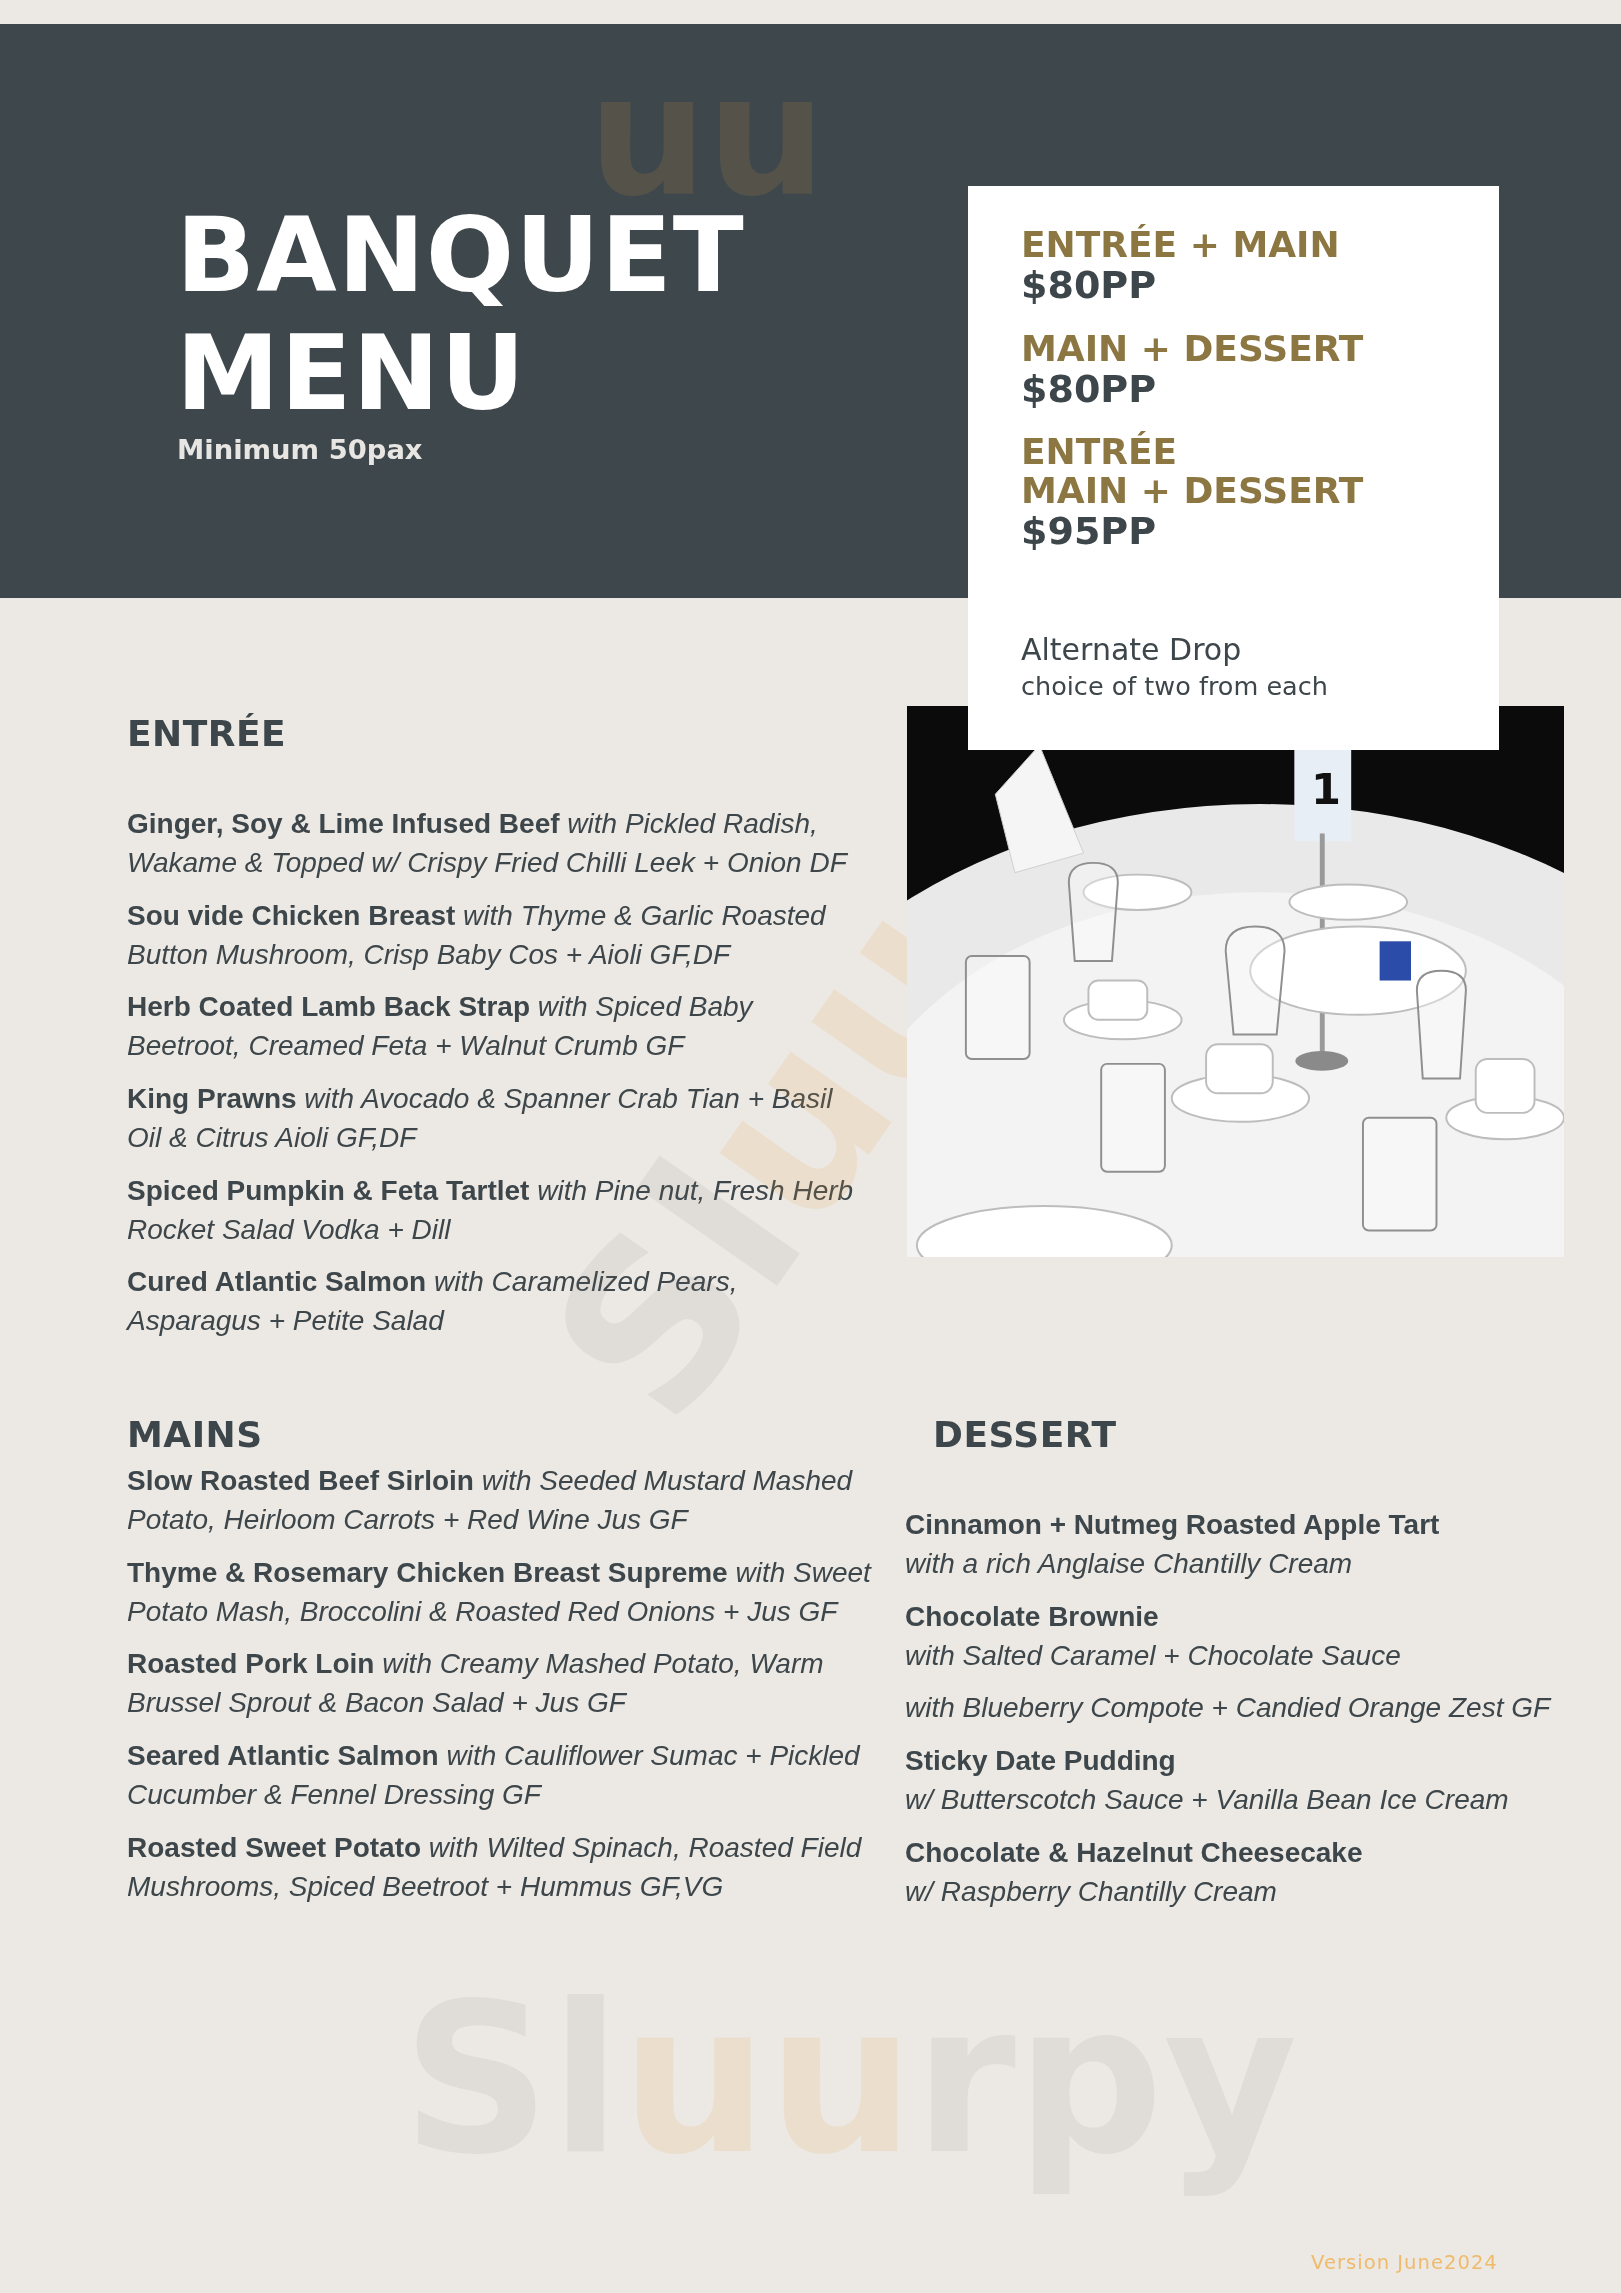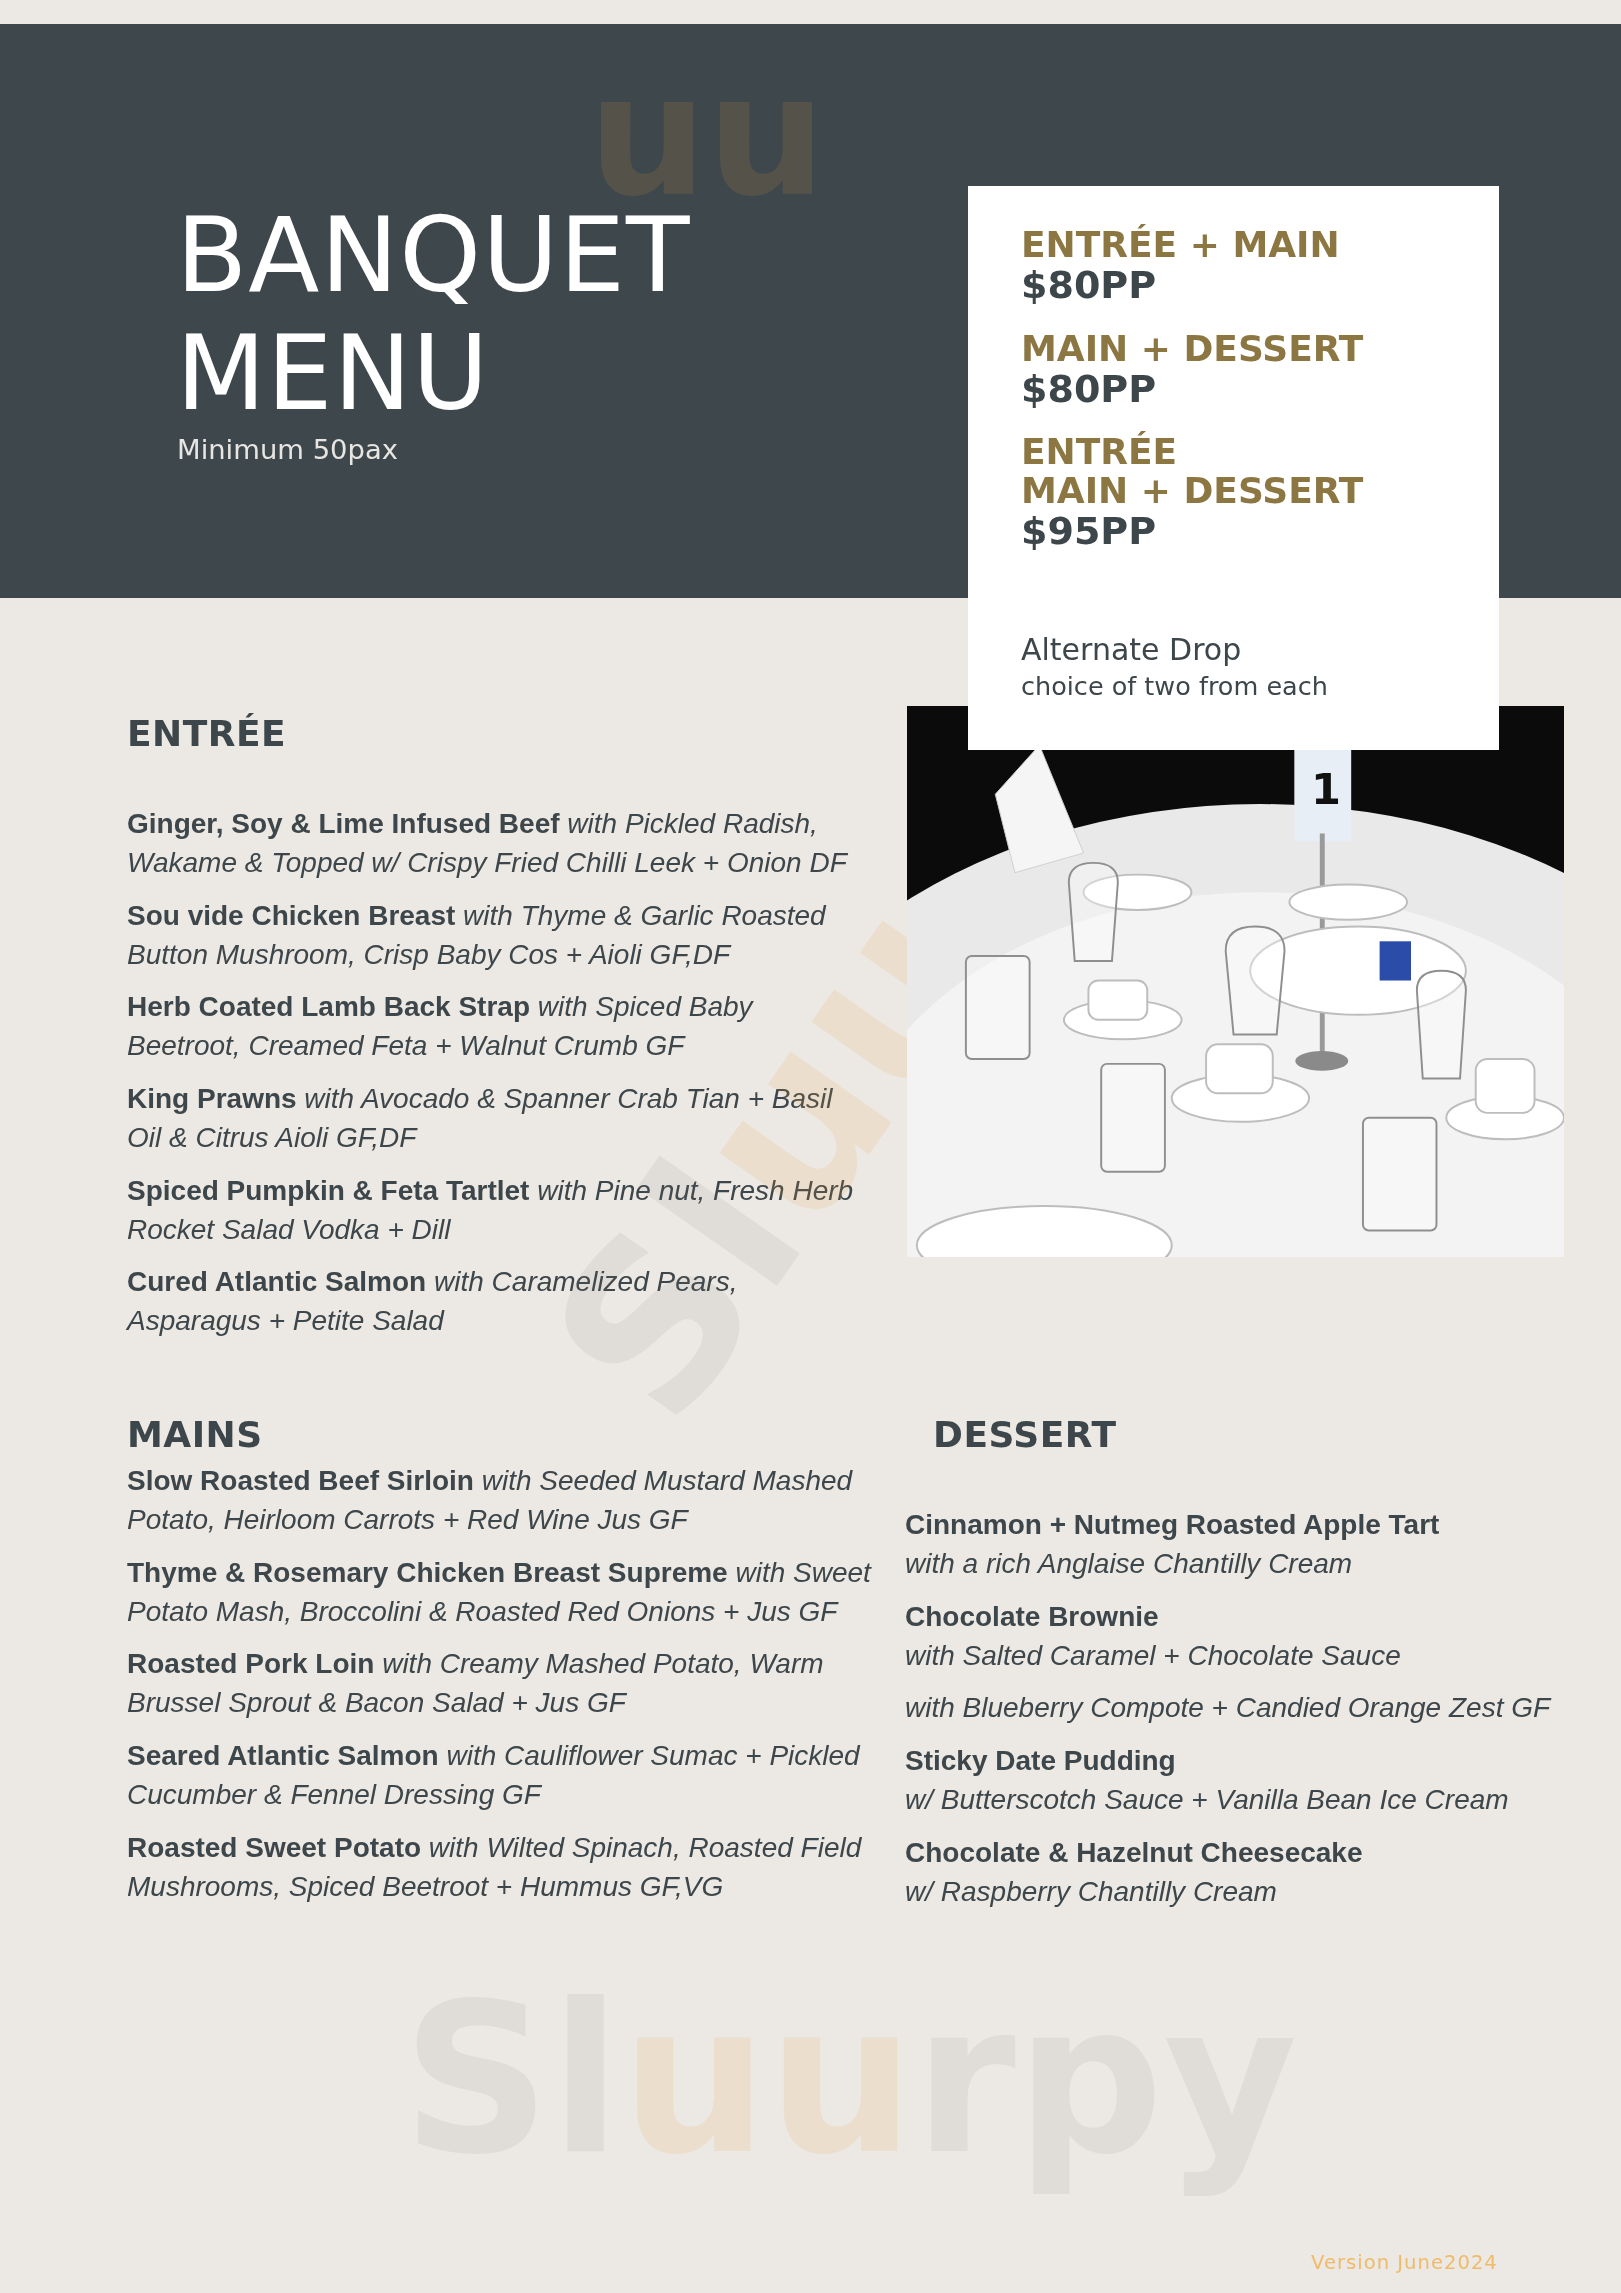--- a/index.html
+++ b/index.html
@@ -10,28 +10,29 @@
     color: #3d464a;
     position: relative;
     overflow: hidden;
   }
   .header-band {
     position: absolute; left: 0; top: 23.5px; width: 1621px; height: 574px;
     background: #3e474b;
   }
   .title {
     position: absolute; left: 176px; top: 196px;
-    color: #ffffff; font-weight: normal; font-size: 104px; line-height: 118px;
+    color: #ffffff; font-weight: bold; font-size: 104px; line-height: 118px;
     letter-spacing: 1px;
     font-family: "DejaVu Sans", sans-serif;
   }
   .subtitle {
     position: absolute; left: 177px; top: 434px;
     color: #e8e6e3; font-size: 27.4px;
     font-family: "DejaVu Sans", sans-serif;
+    font-weight: bold;
   }
   .price-card {
     position: absolute; left: 968px; top: 186px; width: 531px; height: 564px;
     background: #ffffff; z-index: 3;
     padding: 39px 0 0 53px;
   }
   .tier { margin-bottom: 21.6px; }
   .tier-name {
     color: #8c7742; font-weight: bold; font-size: 36px; line-height: 39px;
     font-family: "DejaVu Sans", sans-serif; white-space: pre-line;

